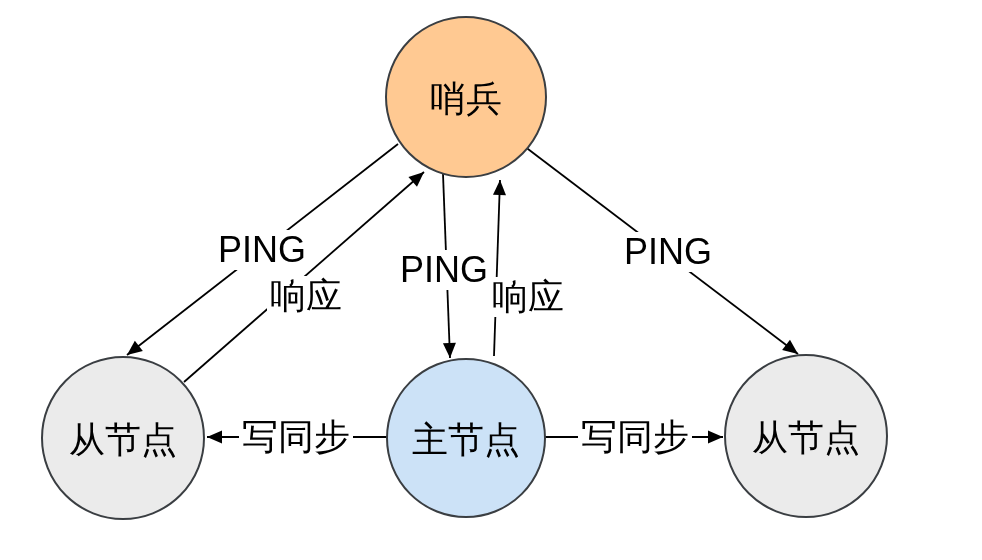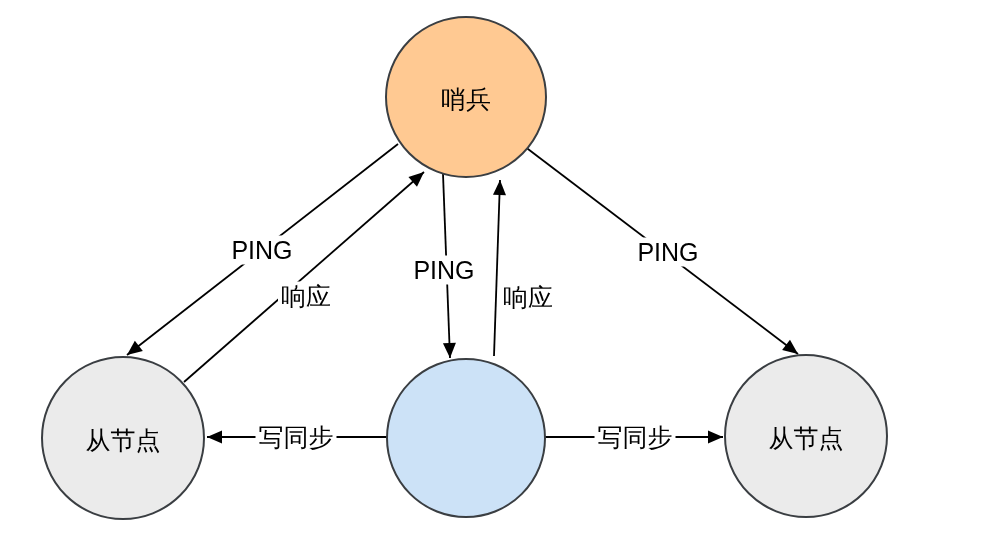--- a/index.html
+++ b/index.html
@@ -28,21 +28,21 @@
   .node {
     stroke: #3a3e42;
     stroke-width: 2;
   }
   .lbl {
     position: absolute;
     transform: translate(-50%, -50%);
     white-space: nowrap;
     color: #000000;
     line-height: 1;
-    font-size: 25px;
+    font-size: 36px;
   }
   .edge-lbl {
     background: #ffffff;
     padding: 2px 3px;
   }
   .node-lbl {
     background: transparent;
   }
 </style>
 </head>
@@ -66,20 +66,21 @@
     <line class="edge" x1="543" y1="437" x2="723" y2="437" marker-end="url(#arw)"></line>
 
     <circle class="node" cx="466" cy="97" r="80" fill="#FFC992"></circle>
     <circle class="node" cx="123" cy="438" r="81" fill="#EBEBEB"></circle>
     <circle class="node" cx="466" cy="438" r="79" fill="#CCE2F7"></circle>
     <circle class="node" cx="806" cy="436" r="81" fill="#EBEBEB"></circle>
   </svg>
 
   <div class="lbl node-lbl" style="left:466px; top:99px">哨兵</div>
   <div class="lbl node-lbl" style="left:123px; top:440px">从节点</div>
+  <div class="lbl node-lbl" style="left:466px; top:440px">主节点</div>
   <div class="lbl node-lbl" style="left:806px; top:438px">从节点</div>
 
   <div class="lbl edge-lbl" style="left:262px; top:250px">PING</div>
   <div class="lbl edge-lbl" style="left:306px; top:296px">响应</div>
   <div class="lbl edge-lbl" style="left:444px; top:270px">PING</div>
   <div class="lbl edge-lbl" style="left:528px; top:297px">响应</div>
   <div class="lbl edge-lbl" style="left:668px; top:252px">PING</div>
   <div class="lbl edge-lbl" style="left:296px; top:437px">写同步</div>
   <div class="lbl edge-lbl" style="left:635px; top:437px">写同步</div>
 

